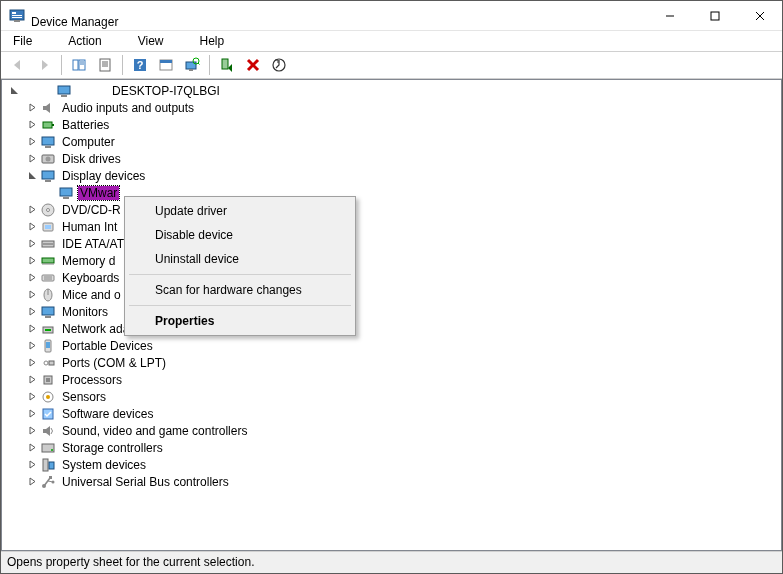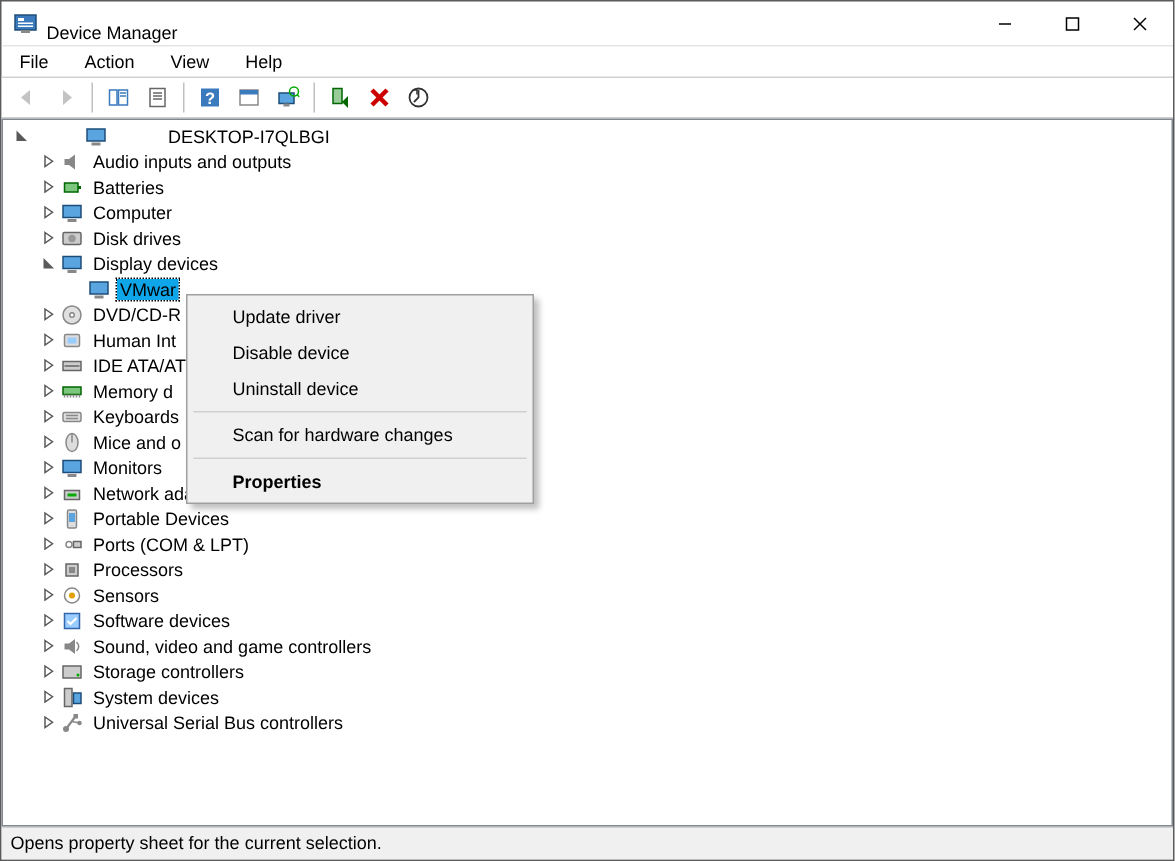--- a/index.html
+++ b/index.html
@@ -32,21 +32,21 @@
     display: flex; align-items: center; justify-content: center;
     font-family: "Segoe UI Symbol", sans-serif;
     font-size: 10px;
   }
   
   .menubar {
     height: 20px;
     display: flex;
     align-items: center;
     padding: 0 4px;
-    gap: 8px;
+    gap: 20px;
   }
   .menuitem { padding: 2px 8px; }
   
   .toolbar {
     height: 28px;
     display: flex;
     align-items: center;
     padding: 0 4px;
     gap: 0;
     border-top: 1px solid #d0d0d0;
@@ -79,21 +79,21 @@
     white-space: nowrap;
   }
   .expander {
     width: 16px; height: 16px; display: flex; align-items: center; justify-content: center;
     cursor: pointer;
   }
   .expander svg { width: 9px; height: 9px; }
   .devicon { width: 16px; height: 16px; margin-right: 4px; display:flex; align-items:center; justify-content:center; }
   .devicon svg { width: 16px; height: 16px; }
   .node .label { padding: 0 2px; }
-  .node.selected .label { background: #0ea5e9; outline: 1px dotted #000; }
+  .node.selected .label { background: #a21caf; outline: 1px dotted #000; }
   .indent0 { padding-left: 4px; gap: 34px; }
   .indent1 { padding-left: 22px; }
   .indent2 { padding-left: 40px; }
   
   .ctxmenu {
     position: absolute;
     left: 122px;
     top: 14px;
     width: 232px;
     background: #f0f0f0;

